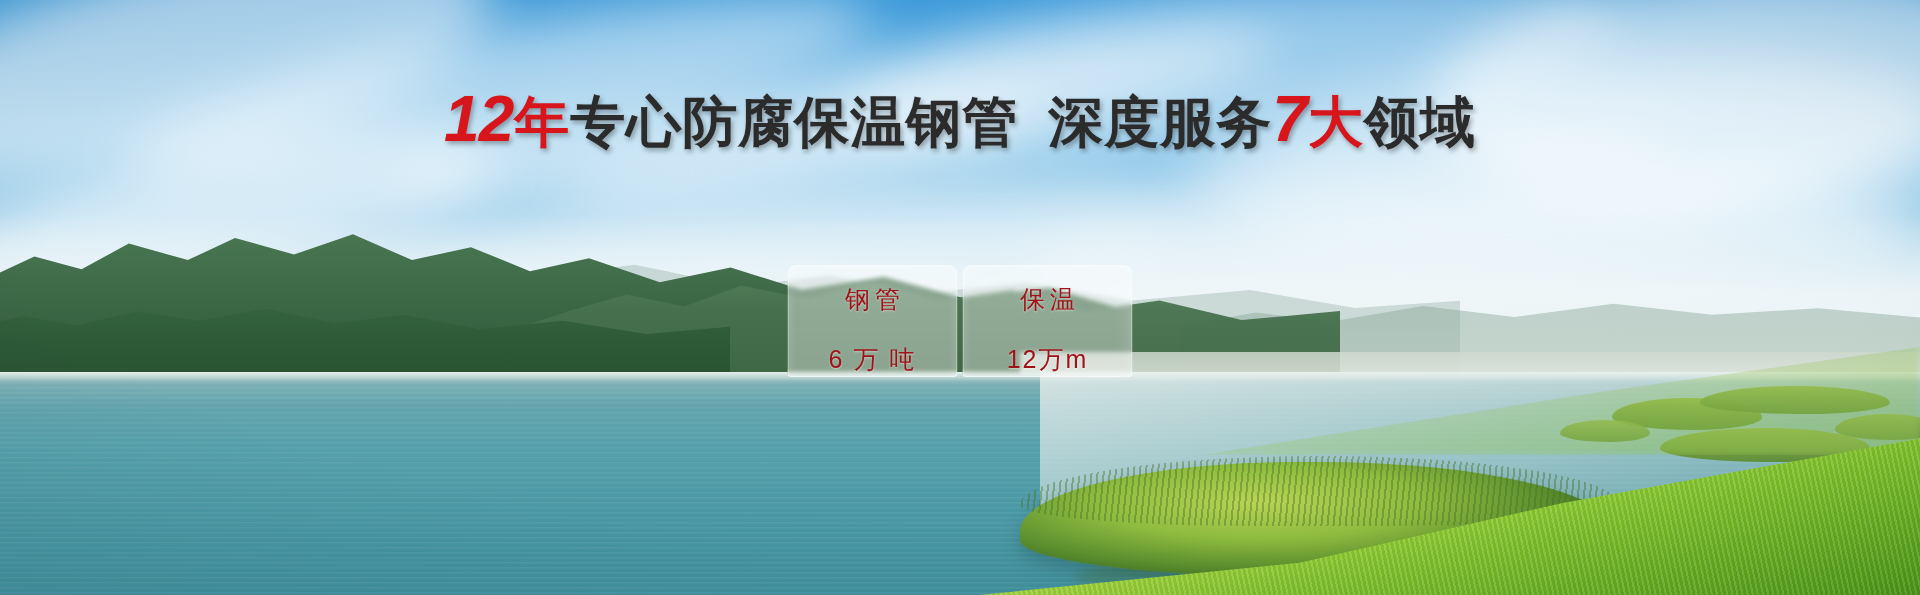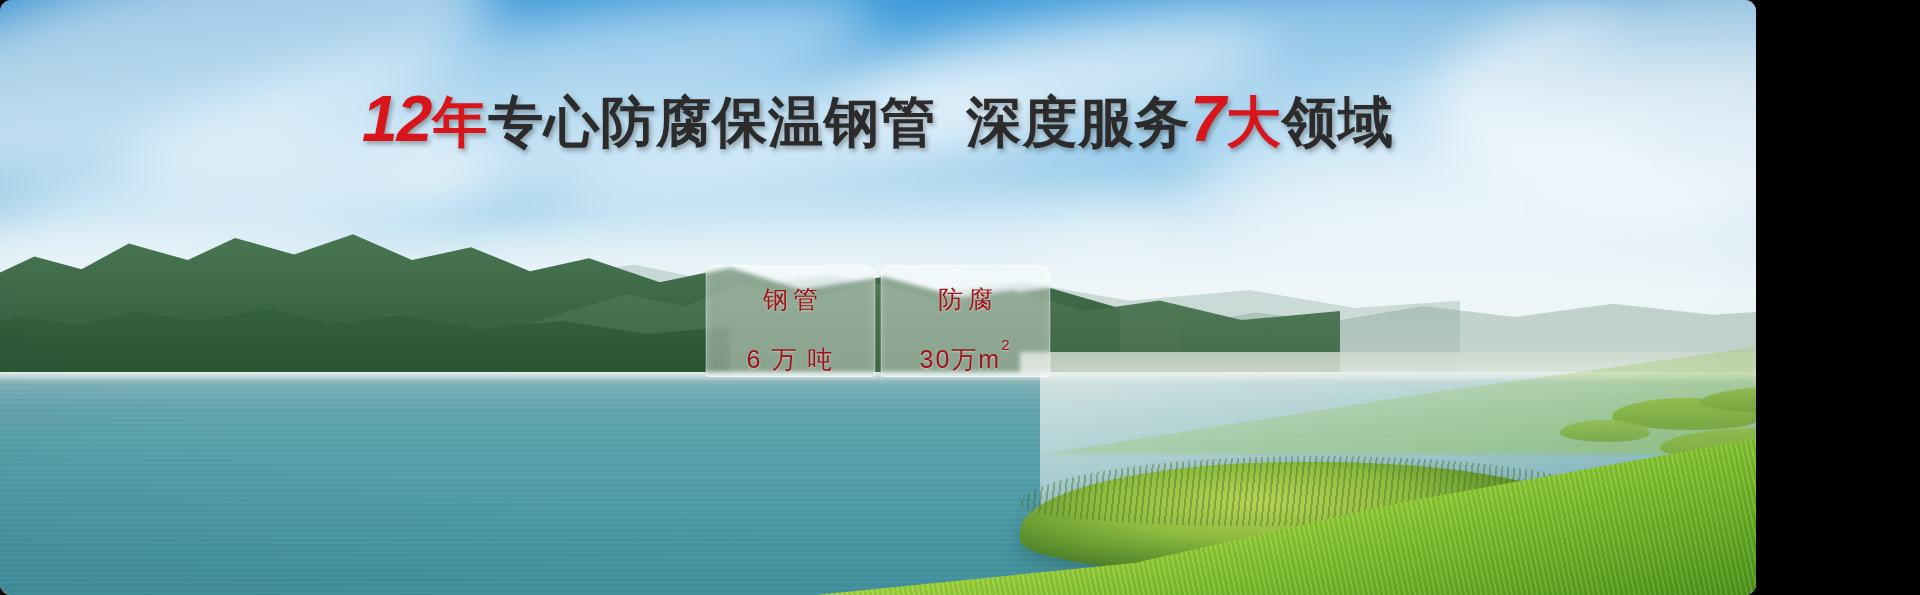--- a/index.html
+++ b/index.html
@@ -1,24 +1,23 @@
 <!DOCTYPE html>
 <html lang="zh"><head>
 <meta charset="utf-8">
 <title>Banner</title>
 <style>
   html,body{margin:0;padding:0;background:#000;}
   body{font-family:"Liberation Sans","DejaVu Sans",sans-serif;}
 
   .banner{
     position:relative;
-    width:1756px; height:595px;
+    width:1920px; height:595px;
     overflow:hidden;
     isolation:isolate;
-    border-radius:11px;
   }
 
   
   .sky{
     position:absolute; inset:0;
     background:
       linear-gradient(to bottom,
         #3f9cdb 0%,
         #56a9de 10%,
         #7dbfe6 24%,
@@ -307,22 +306,22 @@
 
 
     <div class="cards">
 
       <div class="card">
         <div class="card-title">钢管</div>
         <div class="card-rule"></div>
         <div class="card-value"><span>6 万 吨</span><sup></sup></div>
       </div>
 
+
       <div class="card">
-        <div class="card-title">防腐</div>
+        <div class="card-title">保温</div>
         <div class="card-rule"></div>
-        <div class="card-value"><span>30万m</span><sup>2</sup></div>
+        <div class="card-value"><span>12万m</span><sup></sup></div>
       </div>
-
 
     </div>
   </div>
 </div>
 
 </body></html>

